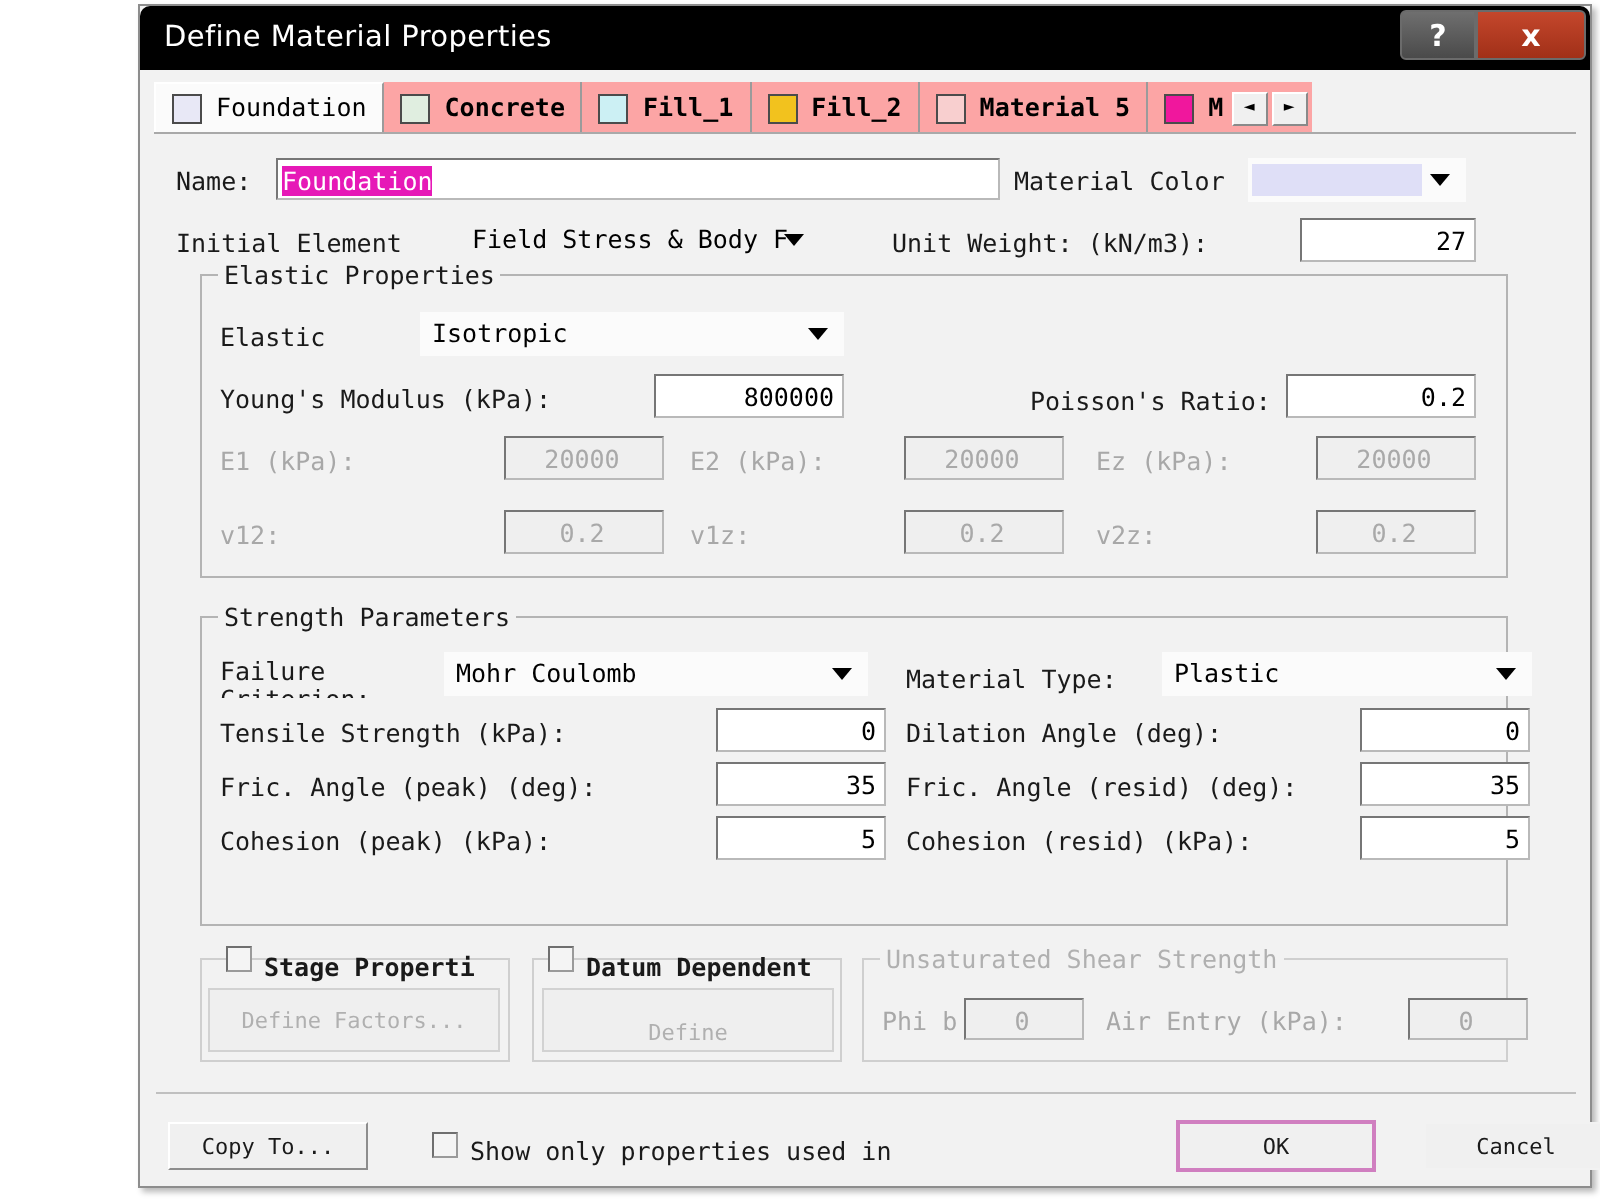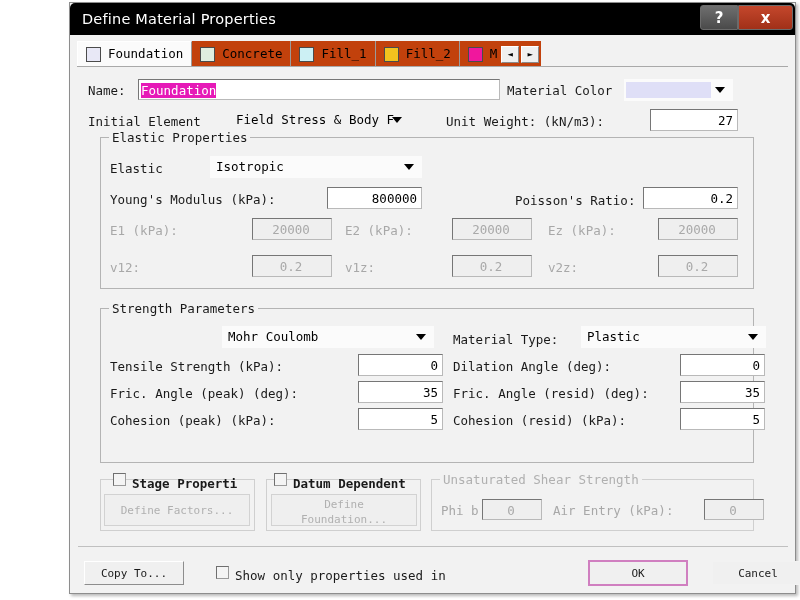--- a/index.html
+++ b/index.html
@@ -65,24 +65,25 @@
     position: absolute; left: 7px; top: 38px;
     width: 711px; height: 26px;
     display: flex; align-items: stretch;
     background: #f2f2f2;
   }
   .tab {
     display: flex; align-items: center;
     padding: 0 8px;
     font-size: 12.5px;
     color: #000;
-    background: #c2410c;
+    background: #fca5a5;
     border-right: 1px solid #9b9b9b;
     white-space: nowrap;
     position: relative;
+    font-weight: bold;
   }
   .tab.active {
     background: #fbfbfb;
     border-top: 1px solid #ffffff;
     border-left: 1px solid #ffffff;
     font-weight: normal;
   }
   .tab.last { border-right: none; padding-right: 2px; }
   .swatch {
     width: 13px; height: 13px;
@@ -201,21 +202,21 @@
     display: flex; align-items: center; justify-content: center;
     font-family: "DejaVu Sans Mono", "Liberation Mono", monospace;
     text-align: center;
     overflow: hidden;
   }
   .btn.dim { color: #b0b0b0; border-color: #d2d2d2; background: #efefef; }
   .btn.default {
     border: 2px solid #d07fc0;
     background: #f0f0f0;
   }
-  .btn.twoline { line-height: 15px; display: block; padding-top: 2px; }
+  .btn.twoline { line-height: 15px; display: block; padding-top: 14px; }
   .clip-label {
     position: absolute; overflow: hidden; white-space: nowrap;
   }
   .sep {
     position: absolute; background: #c0c0c0; height: 1px;
   }
 </style>
 </head>
 <body>
 
@@ -240,20 +241,24 @@
         <span class="swatch" style="background:#e0eee0"></span>
         <span class="tablabel">Concrete</span>
       </div>
       <div class="tab">
         <span class="swatch" style="background:#ccf0f4"></span>
         <span class="tablabel">Fill_1</span>
       </div>
       <div class="tab">
         <span class="swatch" style="background:#f2c21e"></span>
         <span class="tablabel">Fill_2</span>
+      </div>
+      <div class="tab">
+        <span class="swatch" style="background:#f8cfcf"></span>
+        <span class="tablabel">Material 5</span>
       </div>
       <div class="tab last">
         <span class="swatch" style="background:#f0179d"></span>
         <span class="tablabel">M</span>
         <span class="tabarrows">
           <span class="arrowbtn">◄</span>
           <span class="arrowbtn">►</span>
         </span>
       </div>
     </div>
@@ -306,20 +311,24 @@
     <div class="field dim" style="left:182px; top:252px; width:80px; height:22px;">0.2</div>
     <div class="lbl dim" style="left:275px; top:257px;">v1z:</div>
     <div class="field dim" style="left:382px; top:252px; width:80px; height:22px;">0.2</div>
     <div class="lbl dim" style="left:478px; top:257px;">v2z:</div>
     <div class="field dim" style="left:588px; top:252px; width:80px; height:22px;">0.2</div>
 
     <div class="group" style="left:30px; top:305px; width:654px; height:155px;">
       <span class="gtitle">Strength Parameters</span>
     </div>
 
+    <div class="clip-label" style="left:40px; top:325px; width:105px; height:21px;">
+      <div class="lbl" style="position:static;">Failure</div>
+      <div class="lbl" style="position:static; margin-top:-1px;">Criterion:</div>
+    </div>
     <div class="combo" style="left:152px; top:323px; width:212px; height:22px;">
       <span>Mohr Coulomb</span>
       <span class="caret"></span>
     </div>
 
     <div class="lbl" style="left:383px; top:329px;">Material Type:</div>
     <div class="combo" style="left:511px; top:323px; width:185px; height:22px;">
       <span>Plastic</span>
       <span class="caret"></span>
     </div>

